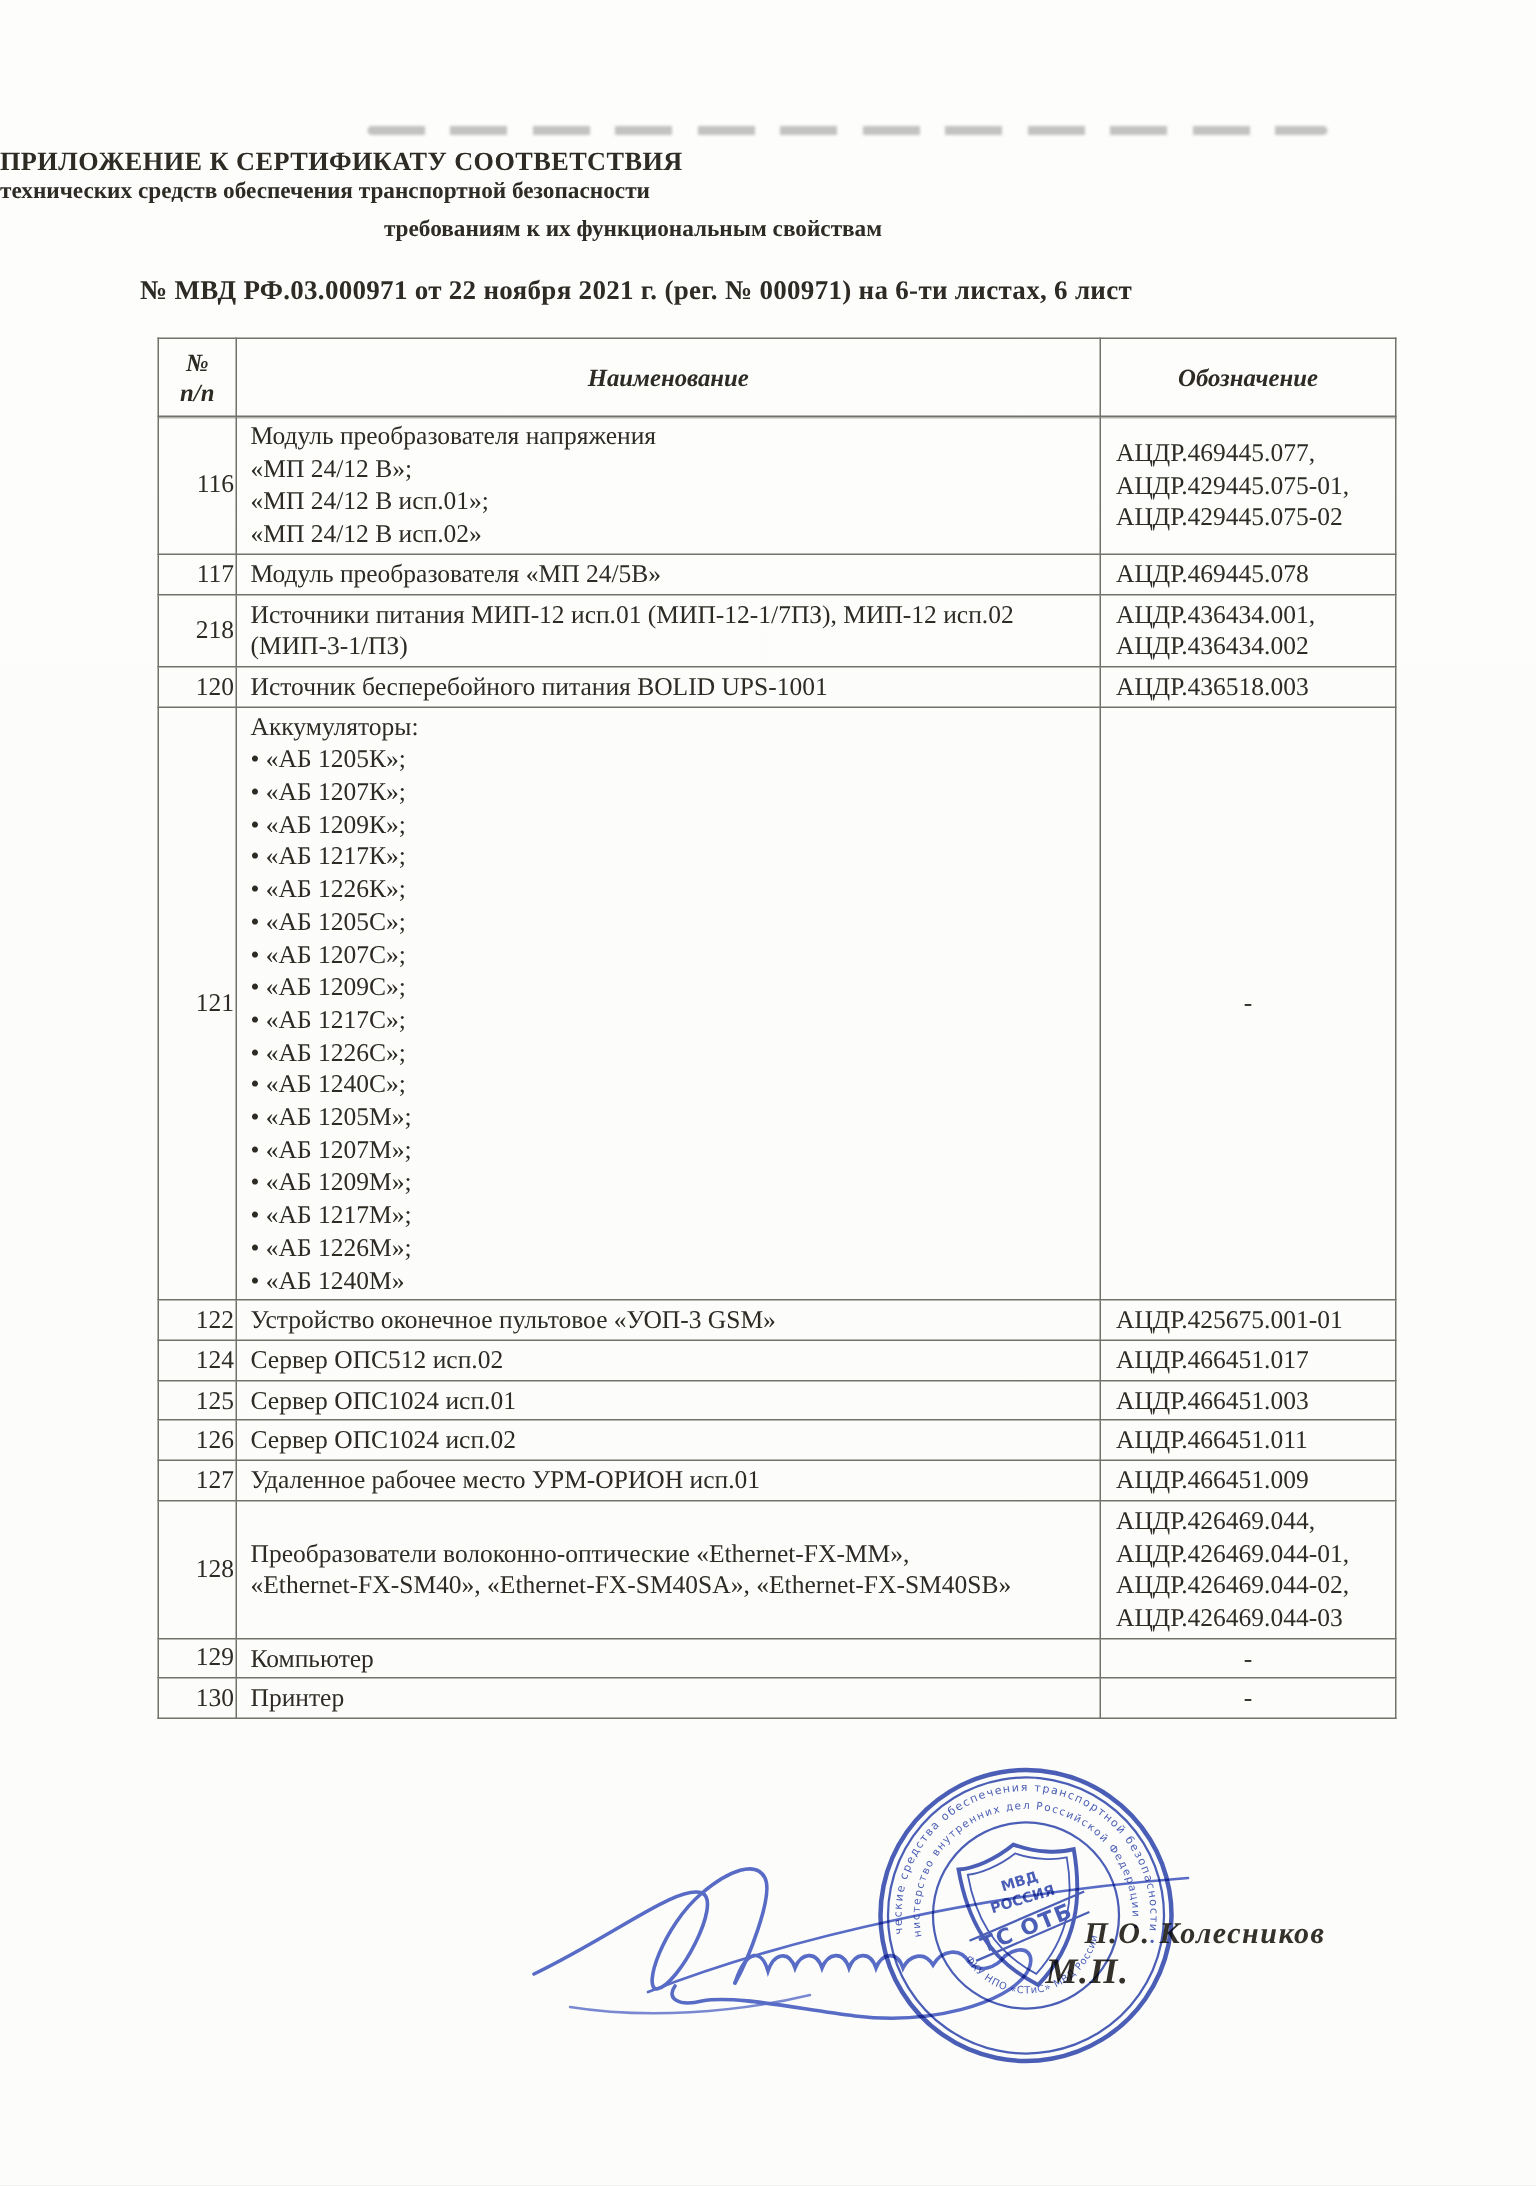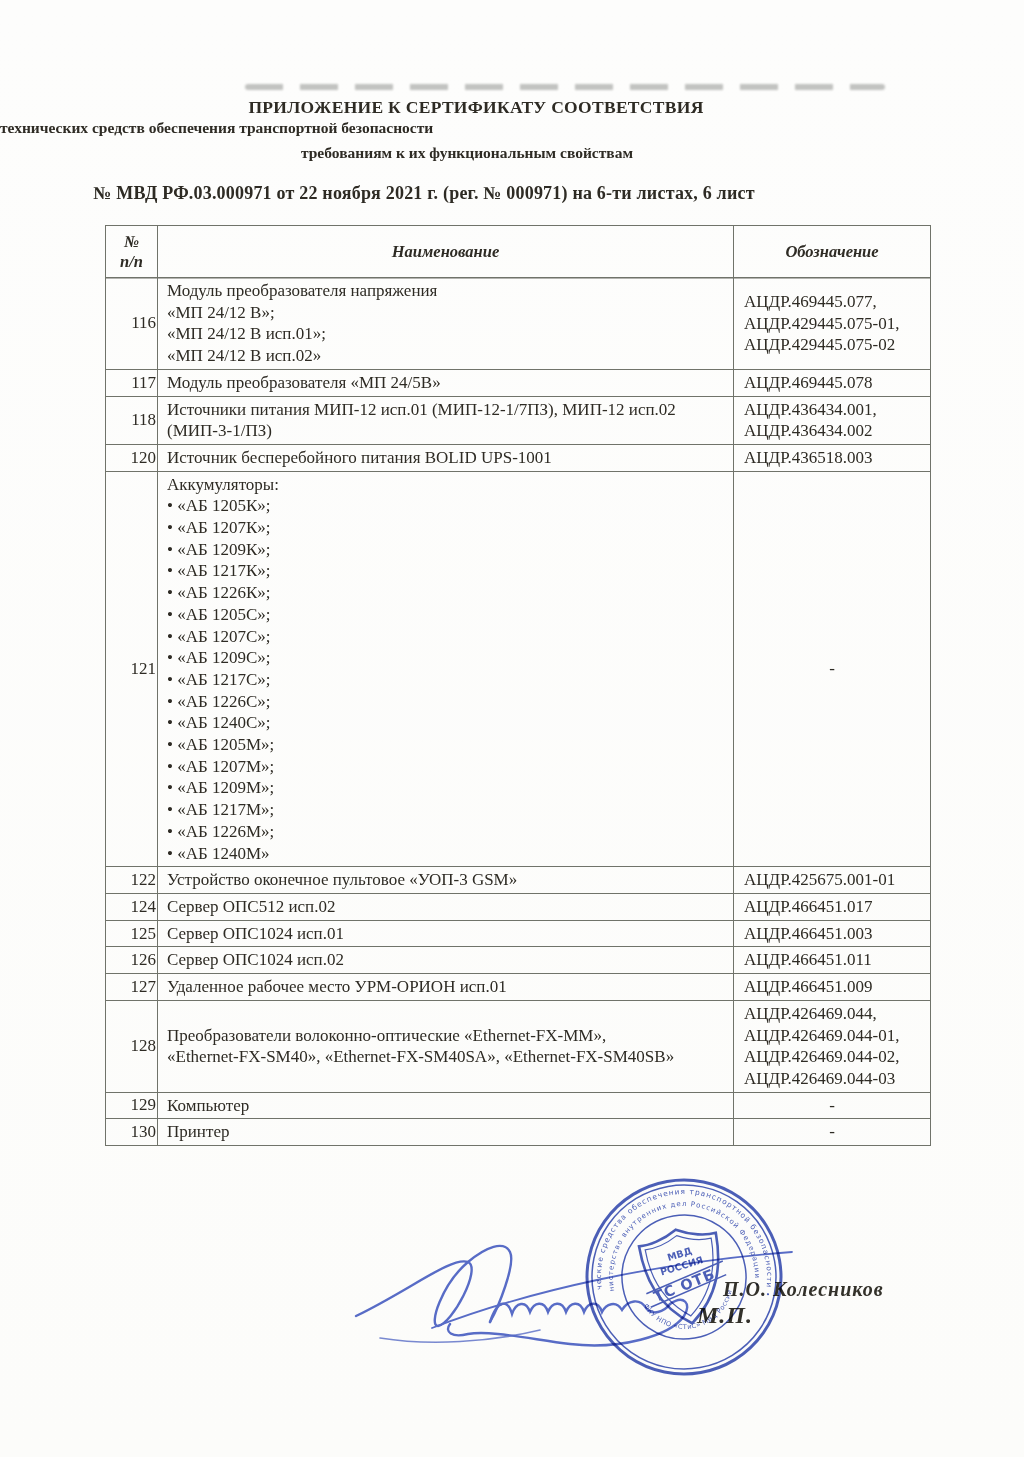--- a/index.html
+++ b/index.html
@@ -6,26 +6,26 @@
   .page{
     position:relative;width:1024px;height:1457px;margin:0 auto;
     background:linear-gradient(180deg,#fdfdfc 0%,#fcfcfa 100%);
     font-family:"Liberation Serif", serif;color:#2e2b24;overflow:hidden;
   }
   .artifact{
     position:absolute;top:84px;left:245px;width:640px;height:6px;opacity:.55;
     background:repeating-linear-gradient(90deg,rgba(88,90,86,.65) 0 38px,rgba(88,90,86,0) 38px 55px);
     filter:blur(1px);border-radius:3px;
   }
-  .t1{position:absolute;top:97px;left:0;width:952px;text-align:center;
+  .t1{position:absolute;top:97px;left:0;width:952px;text-align:left;
       font-size:17.5px;font-weight:bold;letter-spacing:.3px;}
   .t2{position:absolute;top:119px;left:0;width:1024px;
       font-size:15.5px;font-weight:bold;}
   .t3{position:absolute;top:144px;left:0;width:844px;text-align:center;
-      font-size:15.5px;font-weight:bold;padding-left:45px;}
+      font-size:15.5px;font-weight:bold;}
   .reg{position:absolute;top:183px;left:0;width:848px;text-align:center;
       font-size:18px;font-weight:bold;letter-spacing:.2px;}
   table.doc{
     position:absolute;top:225px;left:105px;width:825px;
     border-collapse:collapse;table-layout:fixed;font-size:17px;
   }
   table.doc col.c1{width:52px;} table.doc col.c2{width:576px;} table.doc col.c3{width:197px;}
   table.doc th,table.doc td{border:1.5px solid #70736a;}
   table.doc th{
     height:49px;font-weight:bold;font-style:italic;text-align:center;
@@ -92,21 +92,21 @@
         <tr>
           <td class="c-num">117</td>
           <td class="c-name">
             <div>Модуль преобразователя «МП 24/5В»</div>
           </td>
           <td class="c-des">
             <div>АЦДР.469445.078</div>
           </td>
         </tr>
         <tr>
-          <td class="c-num">118</td>
+          <td class="c-num">218</td>
           <td class="c-name">
             <div>Источники питания МИП-12 исп.01 (МИП-12-1/7ПЗ), МИП-12 исп.02</div>
             <div>(МИП-3-1/ПЗ)</div>
           </td>
           <td class="c-des">
             <div>АЦДР.436434.001,</div>
             <div>АЦДР.436434.002</div>
           </td>
         </tr>
         <tr>

